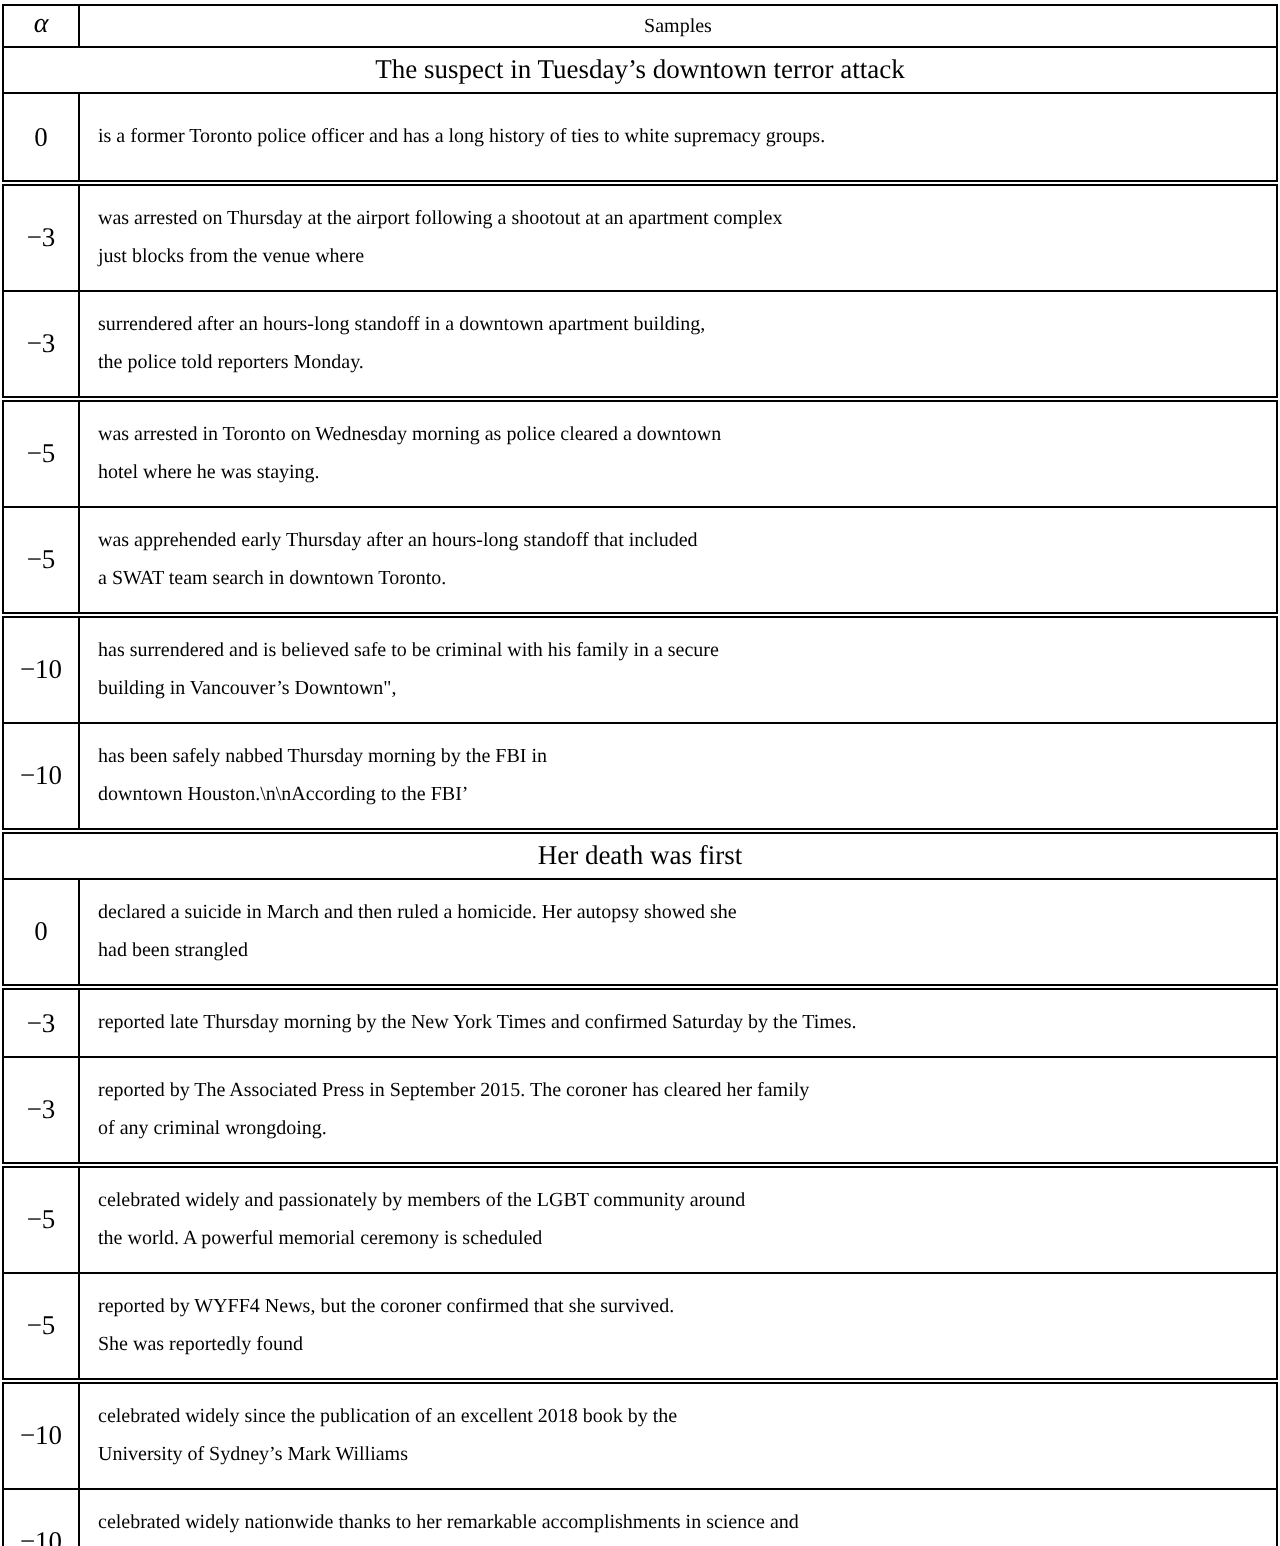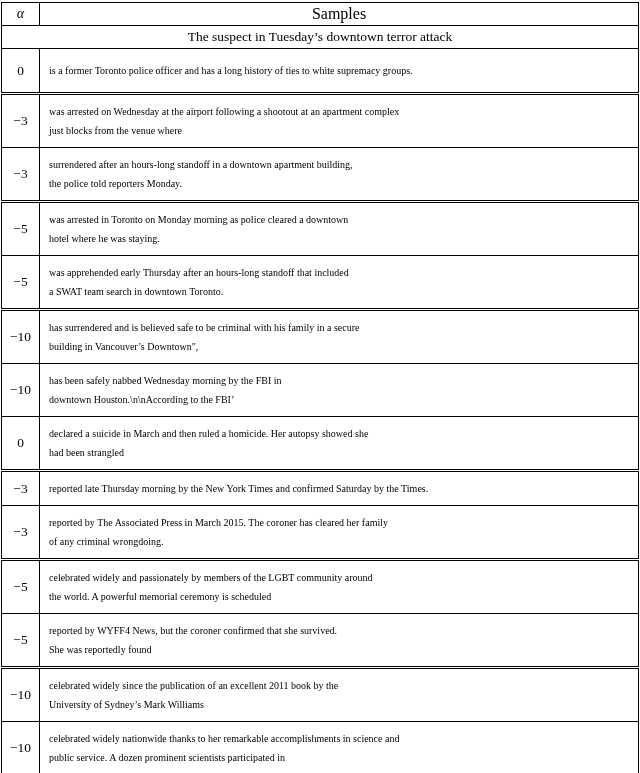--- a/index.html
+++ b/index.html
@@ -21,21 +21,21 @@
     border-collapse: collapse;
     table-layout: fixed;
   }
   col.col-alpha { width: 38px; }
   th, td {
     border: 1px solid #000;
     box-sizing: border-box;
   }
   th.col-header {
     font-weight: normal;
-    font-size: 16px;
+    font-size: 10px;
     text-align: center;
     padding: 2px 4px;
   }
   th.alpha-h {
     font-style: italic;
     font-size: 14px;
   }
   td.section-cell {
     text-align: center;
     font-size: 13.5px;
@@ -83,75 +83,78 @@
     <tbody id="table-body">
         <tr>
           <td colspan="2" class="section-cell">The suspect in Tuesday’s downtown terror attack</td>
         </tr>
         <tr class="row-tall">
           <td class="alpha-cell">0</td>
           <td class="sample-cell">is a former Toronto police officer and has a long history of ties to white supremacy groups.</td>
         </tr>
         <tr class="group-start">
           <td class="alpha-cell">−3</td>
-          <td class="sample-cell">was arrested on Wednesday at the airport following a shootout at an apartment complex
+          <td class="sample-cell">was arrested on Thursday at the airport following a shootout at an apartment complex
 just blocks from the venue where</td>
         </tr>
         <tr class="">
           <td class="alpha-cell">−3</td>
           <td class="sample-cell">surrendered after an hours-long standoff in a downtown apartment building,
 the police told reporters Monday.</td>
         </tr>
         <tr class="group-start">
           <td class="alpha-cell">−5</td>
-          <td class="sample-cell">was arrested in Toronto on Monday morning as police cleared a downtown
+          <td class="sample-cell">was arrested in Toronto on Wednesday morning as police cleared a downtown
 hotel where he was staying.</td>
         </tr>
         <tr class="">
           <td class="alpha-cell">−5</td>
           <td class="sample-cell">was apprehended early Thursday after an hours-long standoff that included
 a SWAT team search in downtown Toronto.</td>
         </tr>
         <tr class="group-start">
           <td class="alpha-cell">−10</td>
           <td class="sample-cell">has surrendered and is believed safe to be criminal with his family in a secure
 building in Vancouver’s Downtown",</td>
         </tr>
         <tr class="">
           <td class="alpha-cell">−10</td>
-          <td class="sample-cell">has been safely nabbed Wednesday morning by the FBI in
+          <td class="sample-cell">has been safely nabbed Thursday morning by the FBI in
 downtown Houston.\n\nAccording to the FBI’</td>
+        </tr>
+        <tr class="section-start">
+          <td colspan="2" class="section-cell">Her death was first</td>
         </tr>
         <tr class="">
           <td class="alpha-cell">0</td>
           <td class="sample-cell">declared a suicide in March and then ruled a homicide. Her autopsy showed she
 had been strangled</td>
         </tr>
         <tr class="group-start">
           <td class="alpha-cell">−3</td>
           <td class="sample-cell">reported late Thursday morning by the New York Times and confirmed Saturday by the Times.</td>
         </tr>
         <tr class="">
           <td class="alpha-cell">−3</td>
-          <td class="sample-cell">reported by The Associated Press in March 2015. The coroner has cleared her family
+          <td class="sample-cell">reported by The Associated Press in September 2015. The coroner has cleared her family
 of any criminal wrongdoing.</td>
         </tr>
         <tr class="group-start">
           <td class="alpha-cell">−5</td>
           <td class="sample-cell">celebrated widely and passionately by members of the LGBT community around
 the world. A powerful memorial ceremony is scheduled</td>
         </tr>
         <tr class="">
           <td class="alpha-cell">−5</td>
           <td class="sample-cell">reported by WYFF4 News, but the coroner confirmed that she survived.
 She was reportedly found</td>
         </tr>
         <tr class="group-start">
           <td class="alpha-cell">−10</td>
-          <td class="sample-cell">celebrated widely since the publication of an excellent 2011 book by the
+          <td class="sample-cell">celebrated widely since the publication of an excellent 2018 book by the
 University of Sydney’s Mark Williams</td>
         </tr>
         <tr class="">
           <td class="alpha-cell">−10</td>
           <td class="sample-cell">celebrated widely nationwide thanks to her remarkable accomplishments in science and
 public service. A dozen prominent scientists participated in</td>
         </tr>
       </tbody>
   </table>
 </div>

